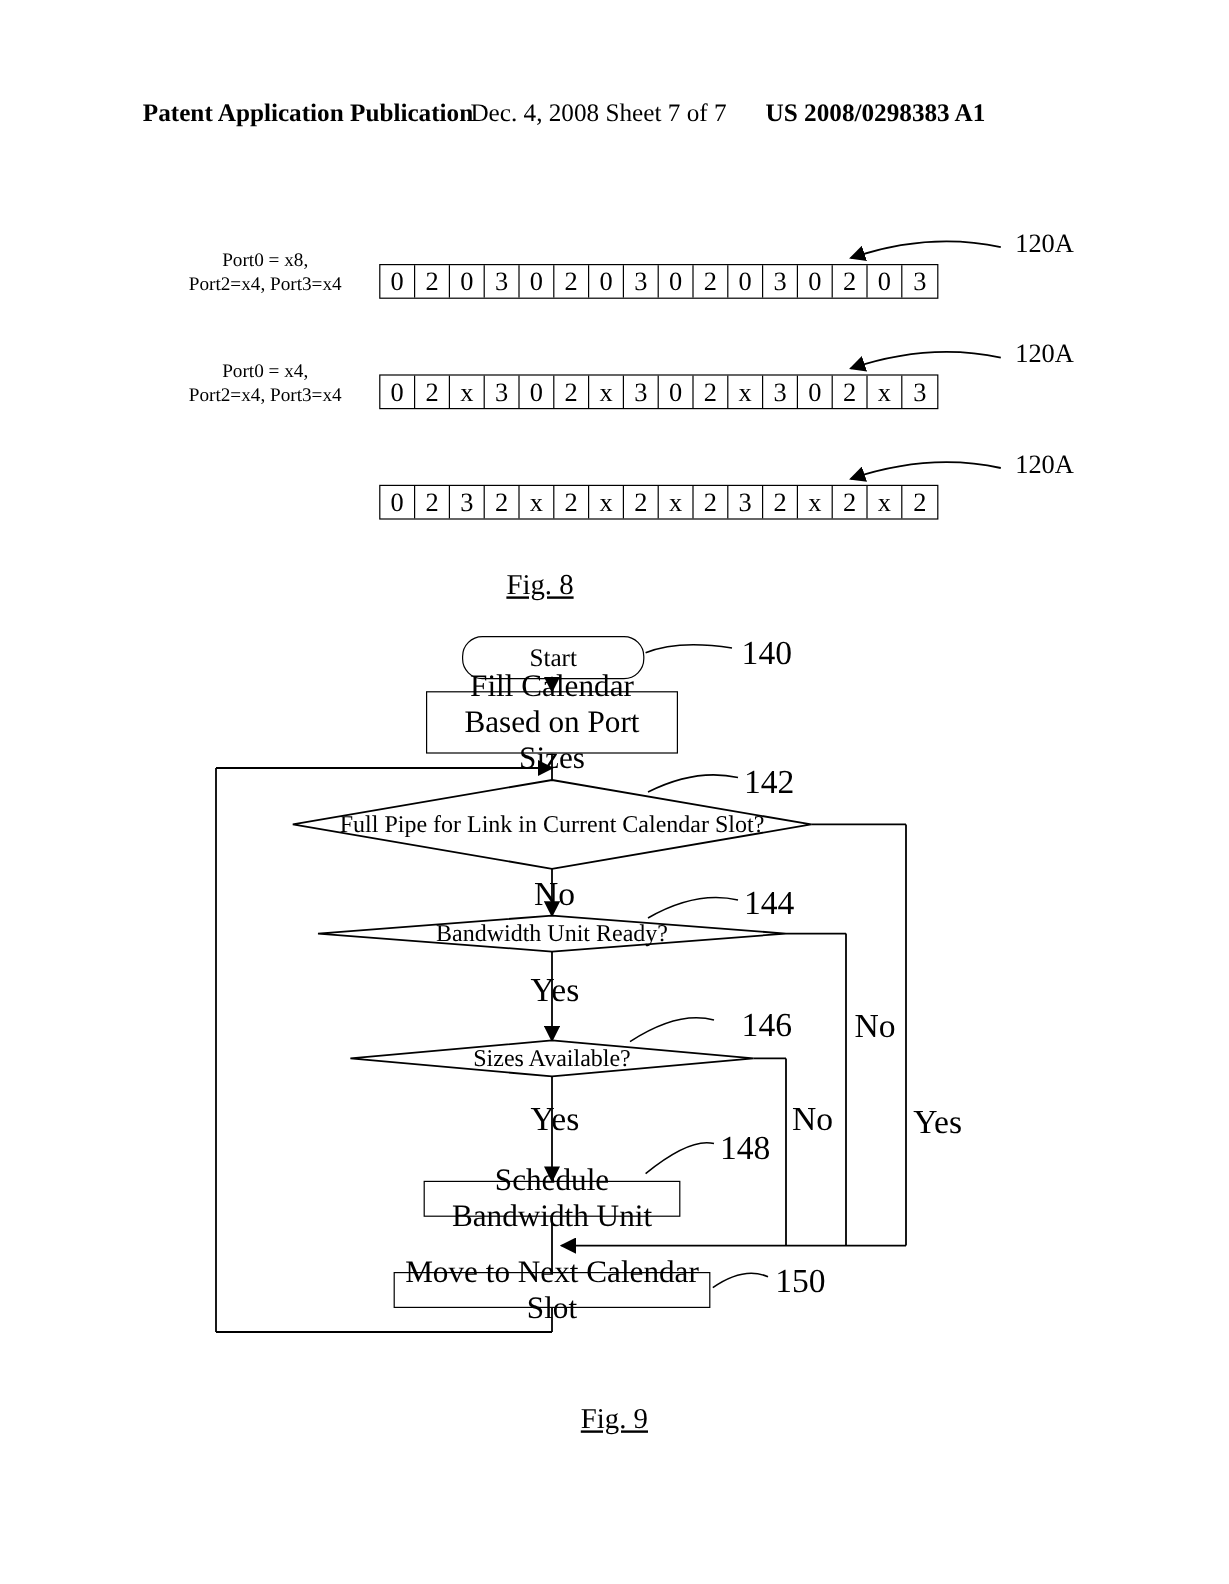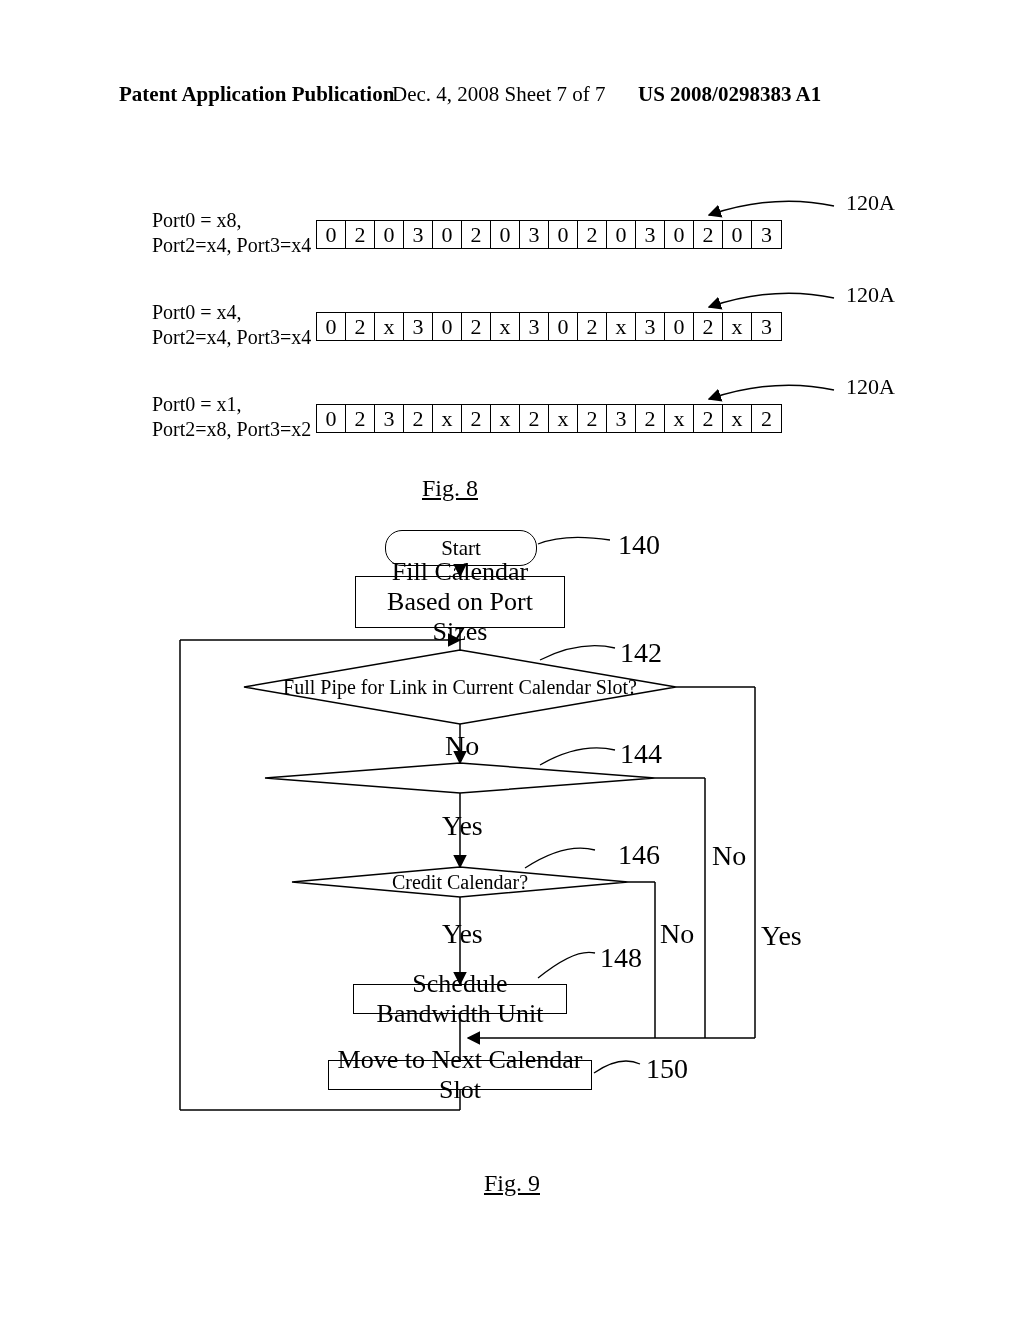--- a/index.html
+++ b/index.html
@@ -39,23 +39,24 @@
     position: absolute;
     left: 136px;
     width: 770px;
     height: 92px;
   }
   .r1 { top: 25px; }
   .r2 { top: 117px; }
   .r3 { top: 209px; }
   .cfglabel {
     position: absolute;
-    left: 16px;
+    left: 0;
     width: 170px;
-    font-size: 20px;
+    text-align: center;
+    font-size: 16px;
     line-height: 1.25;
   }
   .l1 { top: 28px; }
   .l2 { top: 28px; }
   .l3 { top: 28px; }
   .calbar {
     position: absolute;
     left: 180px;
     top: 40px;
     display: flex;
@@ -258,24 +259,20 @@
       </div>
       <div class="call120">
         <svg viewBox="0 0 132 27">
             <path d="M130 13 Q 70 0, 5 22" fill="none" stroke="#000" stroke-width="1.5" marker-end="url(#ah8a)"></path>
           </svg>
       </div>
       <div class="call120txt">120A</div>
     </div>
 
     <div class="row8 r3">
-      <div class="cfglabel l3">
-        <span>Port0 = x1,</span><br>
-        <span>Port2=x8, Port3=x2</span>
-      </div>
       <div class="calbar">
         <div class="calcell">0</div>
         <div class="calcell">2</div>
         <div class="calcell">3</div>
         <div class="calcell">2</div>
         <div class="calcell">x</div>
         <div class="calcell">2</div>
         <div class="calcell">x</div>
         <div class="calcell">2</div>
         <div class="calcell">x</div>
@@ -351,27 +348,28 @@
         <svg viewBox="0 0 432 74" preserveAspectRatio="none">
             <polygon points="216,0 432,37 216,74 0,37" fill="#fff" stroke="#000" stroke-width="1.5"></polygon>
           </svg>
         <div class="dlbl">Full Pipe for Link in Current Calendar Slot?</div>
       </div>
 
       <div class="diamond d144">
         <svg viewBox="0 0 390 30" preserveAspectRatio="none">
             <polygon points="195,0 390,15 195,30 0,15" fill="#fff" stroke="#000" stroke-width="1.5"></polygon>
           </svg>
+        <div class="dlbl">Bandwidth Unit Ready?</div>
       </div>
 
       <div class="diamond d146">
         <svg viewBox="0 0 336 30" preserveAspectRatio="none">
             <polygon points="168,0 336,15 168,30 0,15" fill="#fff" stroke="#000" stroke-width="1.5"></polygon>
           </svg>
-        <div class="dlbl">Credit Calendar?</div>
+        <div class="dlbl">Sizes Available?</div>
       </div>
 
       <div class="boxrect b148">Schedule Bandwidth Unit</div>
       <div class="boxrect b150">Move to Next Calendar Slot</div>
 
       <div class="lbl" style="left:438px; top:-1px;">140</div>
       <div class="lbl" style="left:440px; top:107px;">142</div>
       <div class="lbl" style="left:440px; top:208px;">144</div>
       <div class="lbl" style="left:438px; top:309px;">146</div>
       <div class="lbl" style="left:420px; top:412px;">148</div>

